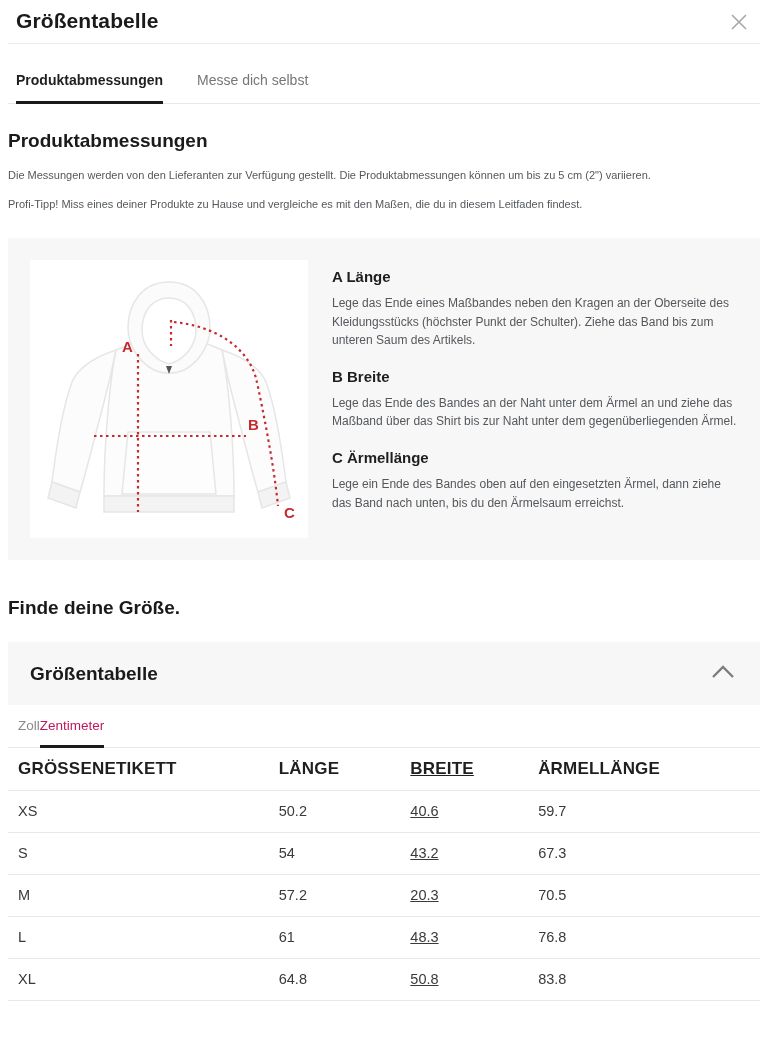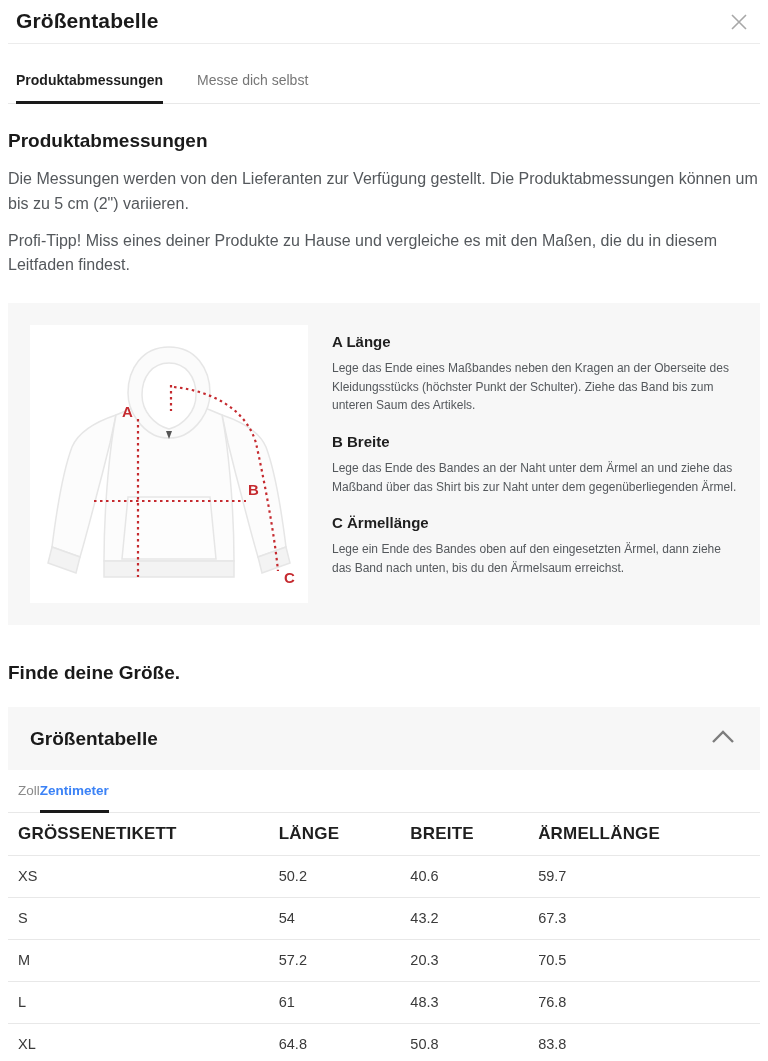--- a/index.html
+++ b/index.html
@@ -31,21 +31,21 @@
   .tab {
     font-size: 14px; padding: 12px 0 13px 0; cursor: pointer;
     border-bottom: 3px solid transparent; background: none; border-top: none;
     border-left: none; border-right: none; margin-bottom: -1px;
   }
   .tab.active { font-weight: 700; color: #1f1f1f; border-bottom-color: #1a1a1a; }
   .tab.inactive { color: #767676; font-weight: 400; }
 
   
   .section-heading { font-size: 19px; font-weight: 700; color: #1a1a1a; margin: 26px 0 0 0; }
-  .body-text { font-size: 16px; line-height: 1.55; color: #54585c; margin-top: 15px; }
+  .body-text { font-size: 11px; line-height: 1.55; color: #54585c; margin-top: 15px; }
   .body-text + .body-text { margin-top: 12px; }
 
   
   .guide-panel {
     background: #f7f7f7; margin-top: 25px; padding: 22px;
     display: flex; gap: 24px; align-items: flex-start;
   }
   .guide-image-card { background: #ffffff; width: 278px; height: 278px; flex: 0 0 auto; }
   .guide-image-card svg { display: block; }
   .guide-text { flex: 1; padding-top: 8px; }
@@ -66,36 +66,36 @@
 
   
   .unit-tabs {
     display: flex; padding: 0 10px;
     border-bottom: 1px solid #e8e8e8;
   }
   .unit-tab {
     font-size: 13.5px; padding: 13px 0 12px 0; cursor: pointer;
     border: none; background: none; border-bottom: 3px solid transparent; margin-bottom: -1px;
   }
-  .unit-tab.active { font-weight: 700; color: #3b82f6; border-bottom-color: #1a1a1a; }
+  .unit-tab.active { font-weight: 400; color: #be185d; border-bottom-color: #1a1a1a; }
   .unit-tab.inactive { color: #8a8a8a; }
 
   
   table.size-table { width: 100%; border-collapse: collapse; table-layout: fixed; }
   .size-table th, .size-table td {
     text-align: left; height: 42px; vertical-align: middle;
     border-bottom: 1px solid #e8e8e8;
   }
   .size-table th {
     font-size: 17px; font-weight: 700; color: #1f1f1f; letter-spacing: 0.2px;
   }
   .size-table td { font-size: 14.5px; color: #3a3a3a; }
   .size-table th:first-child, .size-table td:first-child { padding-left: 10px; width: 36%; }
   .size-table th:nth-child(2), .size-table td:nth-child(2) { width: 17.5%; }
-  .size-table th:nth-child(3), .size-table td:nth-child(3) { width: 17%; }
+  .size-table th:nth-child(3), .size-table td:nth-child(3) { width: 17%; text-decoration: underline; }
 </style>
 </head>
 <body>
 
 <div class="page">
 
   <div class="modal-header">
     <div class="modal-title">Größentabelle</div>
     <button class="close-btn">
       <span>

